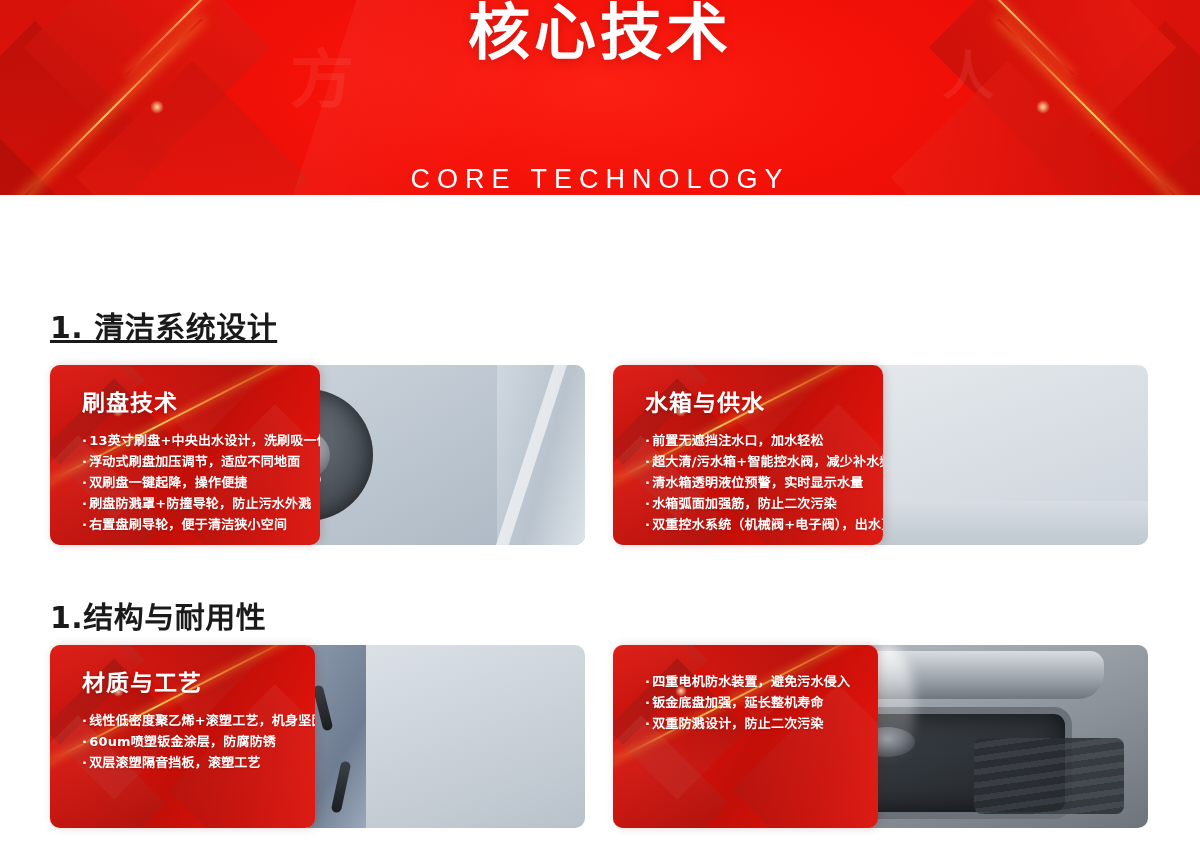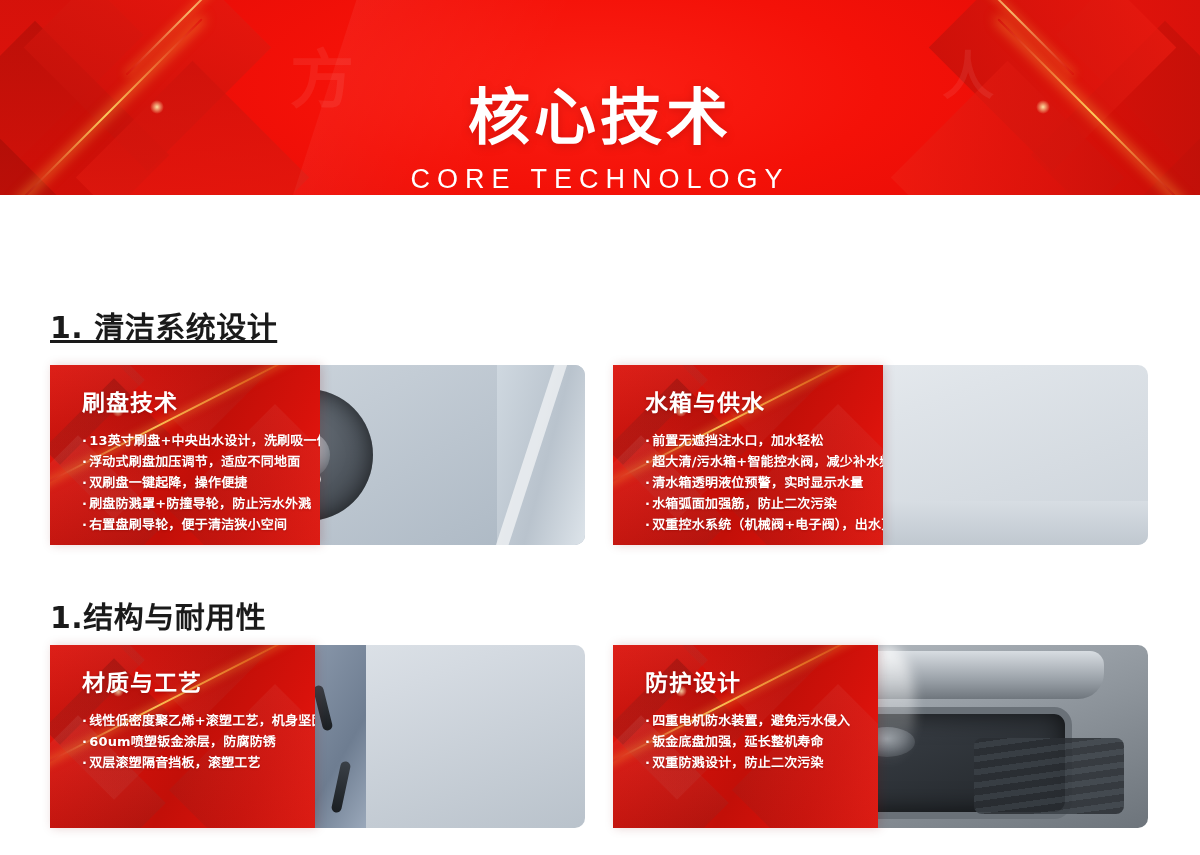--- a/index.html
+++ b/index.html
@@ -64,21 +64,21 @@
        background:radial-gradient(circle,rgba(255,235,170,.95),rgba(255,190,60,0) 70%); }
   .sheen{ position:absolute; left:330px; top:-60px; width:300px; height:330px;
       background:linear-gradient(100deg,rgba(255,255,255,.06),rgba(255,255,255,0) 60%);
       transform:rotate(18deg); }
   .ghost{ position:absolute; color:rgba(255,255,255,.07); font-weight:700;
       font-size:64px; letter-spacing:6px; user-select:none; }
   .gh1{ left:290px; top:28px; }
   .gh2{ right:200px; top:34px; font-size:52px; }
 
   .banner-text{ position:absolute; inset:0; display:flex; flex-direction:column;
-      align-items:center; justify-content:flex-end; }
+      align-items:center; justify-content:space-between; }
   .banner-title{
       font-size:62px; font-weight:700; color:#ffffff; letter-spacing:4px;
       line-height:1.05; text-shadow:0 2px 10px rgba(120,0,0,.28);
       font-family:"DejaVu Sans","Liberation Sans",sans-serif;
   }
   .banner-sub{
       margin-top:14px; font-size:27px; font-weight:400; color:#ffffff;
       letter-spacing:7px; font-family:"Liberation Sans",sans-serif;
   }
 
@@ -92,21 +92,21 @@
   #sec2-title{ top:593px; }
 
   
   .card{ position:absolute; height:180px; }
   .card .photo{
       position:absolute; right:0; top:0; width:100%; height:100%;
       border-radius:10px; overflow:hidden;
   }
   .card .panel{
       position:absolute; left:0; top:0; width:270px; height:100%;
-      border-radius:0; overflow:hidden; z-index:3;
+      border-radius:10px; overflow:hidden; z-index:3;
       box-shadow:2px 0 10px rgba(120,0,0,.18);
       background:
          linear-gradient(118deg,#e8140c 0%,#d4110a 30%,#c20f08 55%,#d8120b 78%,#ef1a11 100%);
   }
   .panel .pdia{ position:absolute; transform:rotate(45deg); }
   .pd1{ left:-50px; top:-45px; width:120px; height:120px;
         background:linear-gradient(135deg,rgba(255,255,255,.09),rgba(0,0,0,.12)); }
   .pd2{ left:14px; top:34px; width:100px; height:100px;
         background:linear-gradient(135deg,rgba(0,0,0,.16),rgba(255,255,255,.05)); }
   .pd3{ left:-34px; top:96px; width:124px; height:124px;
@@ -451,21 +451,20 @@
   </div>
   <div class="panel">
     <span class="pdia pd1"></span>
       <span class="pdia pd2"></span>
     <span class="pdia pd3"></span>
       <span class="pdia pd4"></span>
       <span class="pdia pd5"></span>
     <span class="pstreak"></span>
     <span class="pglare"></span>
     <div class="panel-inner">
-      <h3 class="card-title">防护设计</h3>
       <ul class="bullets">
         <li>四重电机防水装置，避免污水侵入</li>
         <li>钣金底盘加强，延长整机寿命</li>
         <li>双重防溅设计，防止二次污染</li>
       </ul>
     </div>
   </div>
 </article>
 
 </body></html>

